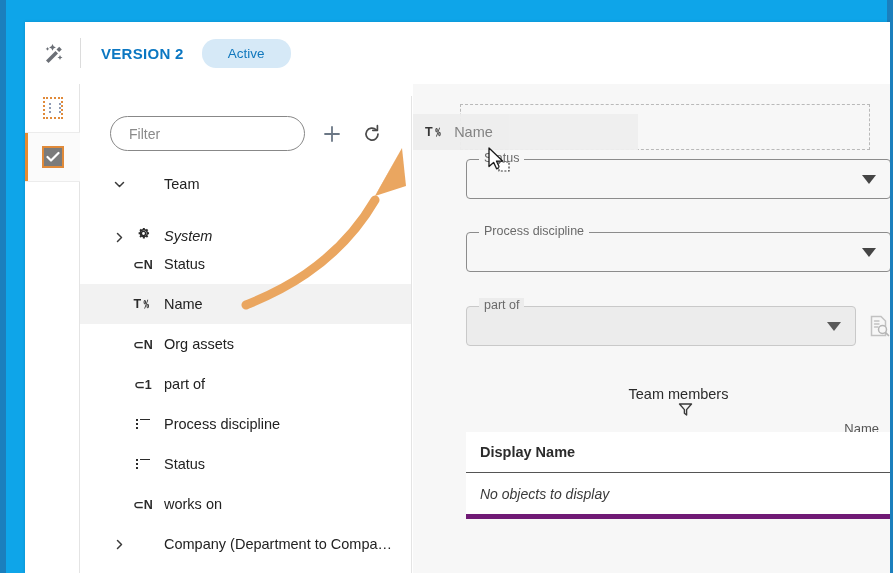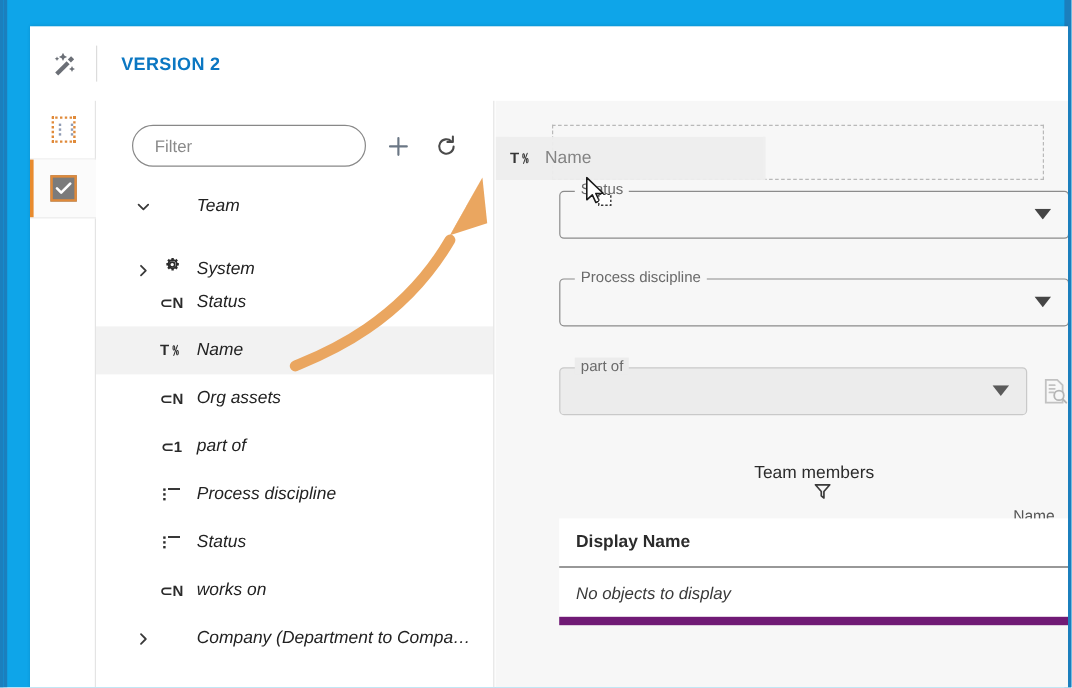--- a/index.html
+++ b/index.html
@@ -99,21 +99,21 @@
   .check-box {
     width: 22px; height: 22px;
     background: #7b7b7b;
     border: 2px solid #e08a3a;
     display: flex; align-items: center; justify-content: center;
   }
   .check-box svg { display: block; }
 
   
   #tree-panel {
-    position: absolute; left: 55px; top: 62px;
+    position: absolute; left: 55px; top: 74px;
     width: 332px; bottom: 0;
     background: #ffffff;
     border-right: 1px solid #e4e4e4;
     overflow: hidden;
   }
   #filter-bar {
     display: flex; align-items: center;
     padding: 15px 0 0 30px;
     height: 60px;
   }
@@ -149,21 +149,21 @@
   .tree-row .chev {
     width: 22px; flex: 0 0 22px;
     display: flex; align-items: center; justify-content: center;
     color: #444;
   }
   .tree-row .icon-cell {
     width: 26px; flex: 0 0 26px;
     display: flex; align-items: center; justify-content: center;
     margin-right: 8px;
   }
-  .tree-row .label { white-space: nowrap; font-style: italic; }
+  .tree-row .label { white-space: nowrap; }
   .tree-row.lvl2 { padding-left: 28px; align-items: flex-end; }
   .tree-row.lvl3 { padding-left: 50px; }
   .tree-row.italic .label { font-style: italic; }
 
   
   .ic-txt {
     font-size: 12.5px; font-weight: bold; color: #2b2b2b;
     font-family: "Liberation Sans", sans-serif;
     letter-spacing: -0.5px;
   }
@@ -278,21 +278,21 @@
     background: #ffffff;
     border-radius: 50%;
     box-shadow: 0 1px 2px rgba(0,0,0,.3);
   }
 
   #members-table {
     position: absolute;
     left: 53px; top: 348px;
     width: 425px;
     background: #ffffff;
-    border-bottom: 7px solid #701a75;
+    border-bottom: 5px solid #701a75;
   }
   #table-head {
     height: 41px;
     display: flex; align-items: center;
     padding-left: 14px;
     font-size: 14.5px; font-weight: bold; color: #2b2b2b;
     border-bottom: 1px solid #555555;
   }
   #table-empty {
     height: 41px;
@@ -329,20 +329,21 @@
             <path d="M6 20.5 L15.5 11 L18 13.5 L8.5 23 Z"></path>
             <path d="M16.5 9.5 L19.2 6.8 L21.8 9.4 L19.1 12.1 Z"></path>
             <path d="M12.5 4 l1.1 2.3 2.3 1.1 -2.3 1.1 -1.1 2.3 -1.1 -2.3 -2.3 -1.1 2.3 -1.1 z"></path>
             <path d="M20 15 l.8 1.7 1.7 .8 -1.7 .8 -.8 1.7 -.8 -1.7 -1.7 -.8 1.7 -.8 z"></path>
             <path d="M7.5 7 l.6 1.3 1.3 .6 -1.3 .6 -.6 1.3 -.6 -1.3 -1.3 -.6 1.3 -.6 z"></path>
           </g>
         </svg>
       </div>
       <div id="header-divider"></div>
       <div id="version-label">VERSION 2</div>
+      <div id="active-badge">Active</div>
     </div>
 
     <div id="rail">
       <div class="rail-item">
         <div class="dotted-square"></div>
       </div>
       <div class="rail-item selected">
         <div class="check-box">
           <svg width="14" height="12" viewBox="0 0 14 12">
             <path d="M1.5 6 L5 9.5 L12.5 2" stroke="#ffffff" stroke-width="2.2" fill="none" stroke-linecap="round" stroke-linejoin="round"></path>

